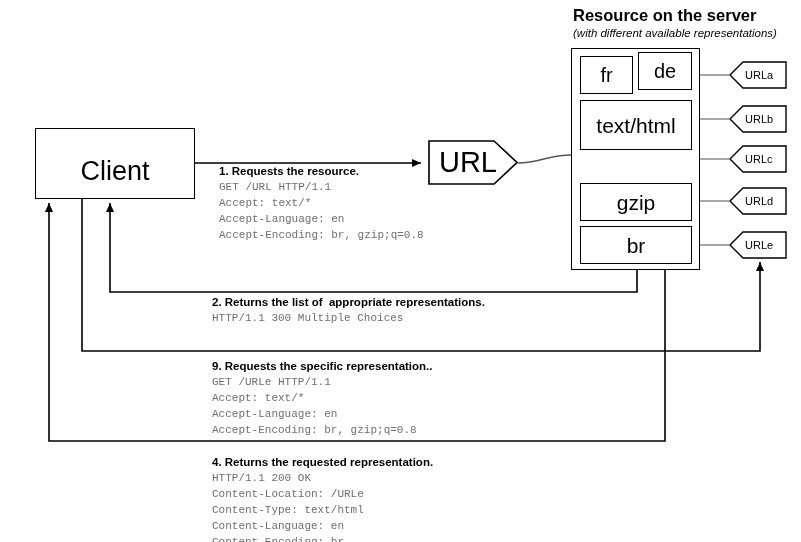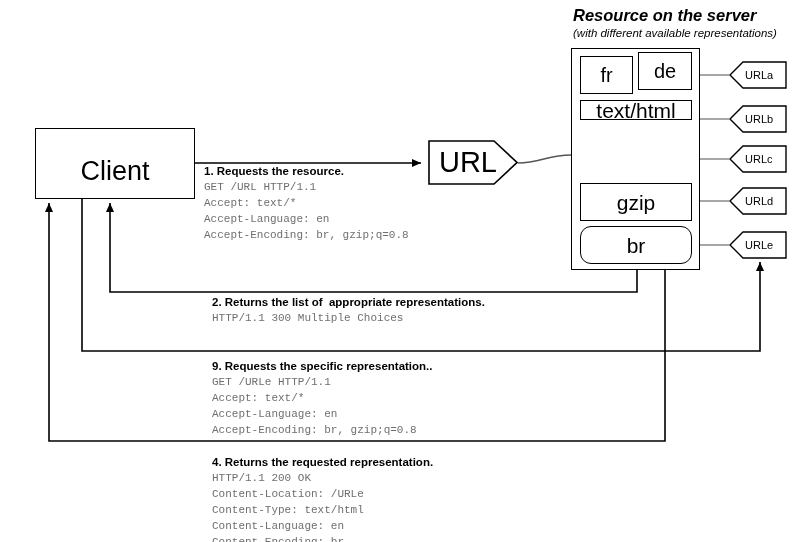--- a/index.html
+++ b/index.html
@@ -30,31 +30,31 @@
   
   .urltag{position:absolute;width:58px;height:28px;}
   .urltag .lbl{position:absolute;left:16px;top:0;width:42px;height:28px;
                font-size:11px;line-height:28px;text-align:left;}
 
   
   #lines{position:absolute;left:0;top:0;width:801px;height:542px;}
 
   
   #server-title{position:absolute;left:573px;top:6px;width:228px;
-                font-size:16.5px;font-weight:bold;line-height:19px;white-space:nowrap;font-style:italic;}
+                font-size:16.5px;font-weight:bold;line-height:19px;white-space:nowrap;}
   #server-sub{position:absolute;left:573px;top:26px;width:228px;
               font-size:11.5px;font-style:italic;line-height:14px;white-space:nowrap;}
 
   
   .step{position:absolute;}
   .step .title{font-size:11.5px;font-weight:bold;line-height:15px;white-space:pre;}
   .step .mono{font-family:"Liberation Mono","DejaVu Sans Mono",monospace;
               font-size:11px;line-height:16px;color:#6f6f6f;white-space:pre;}
 
-  #step1{left:204px;top:164px;}
+  #step1{left:219px;top:164px;}
   #step2{left:212px;top:295px;}
   #step3{left:212px;top:359px;}
   #step4{left:212px;top:455px;}
 </style>
 </head>
 <body>
 
 <div id="stage">
 
   <svg id="lines" viewBox="0 0 801 542" xmlns="http://www.w3.org/2000/svg">
@@ -96,27 +96,27 @@
   <div id="server-sub">(with different available representations)</div>
 
   <div class="box" id="server-box"></div>
 
   <div class="rep small" style="left:580px;top:56px;width:53px;height:38px;">
     <span>fr</span>
   </div>
   <div class="rep small" style="left:638px;top:52px;width:54px;height:38px;">
     <span>de</span>
   </div>
-  <div class="rep" style="left:580px;top:100px;width:112px;height:20px;">
+  <div class="rep" style="left:580px;top:100px;width:112px;height:50px;">
     <span>text/html</span>
   </div>
   <div class="rep" style="left:580px;top:183px;width:112px;height:38px;">
     <span>gzip</span>
   </div>
-  <div class="rep" style="left:580px;top:226px;width:112px;height:38px;border-radius:11px;">
+  <div class="rep" style="left:580px;top:226px;width:112px;height:38px;">
     <span>br</span>
   </div>
 
   <div class="urltag" style="left:729px;top:61px;">
     <svg width="58" height="28" viewBox="0 0 58 28" xmlns="http://www.w3.org/2000/svg">
       <path d="M57,1 L14,1 L1,14 L14,27 L57,27 Z" fill="#fff" stroke="#000" stroke-width="1.4"></path>
     </svg>
     <div class="lbl">URLa</div>
   </div>
   <div class="urltag" style="left:729px;top:105px;">

